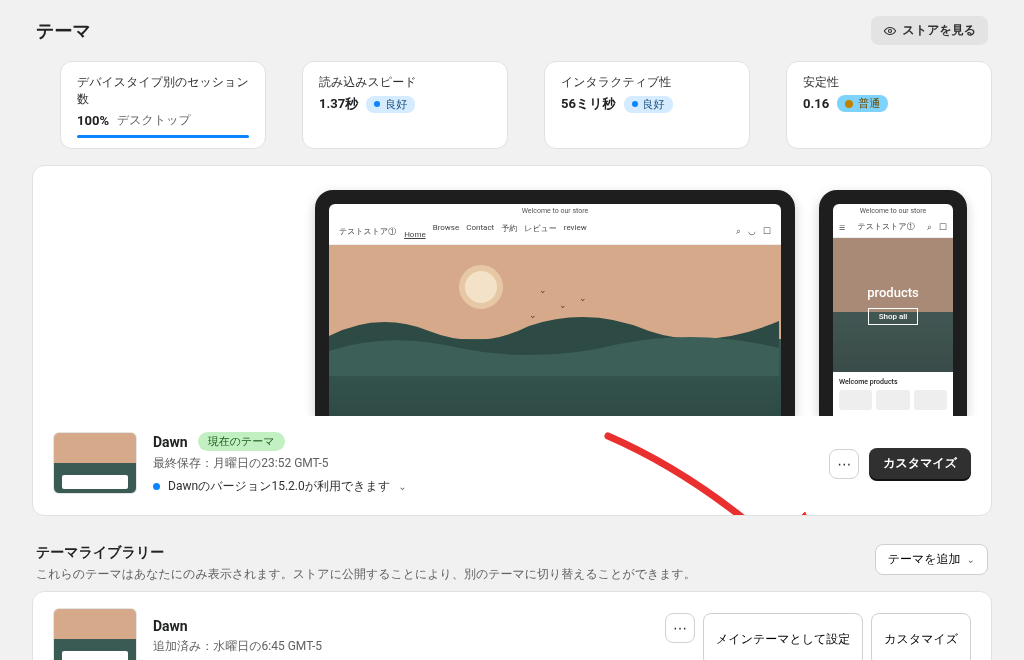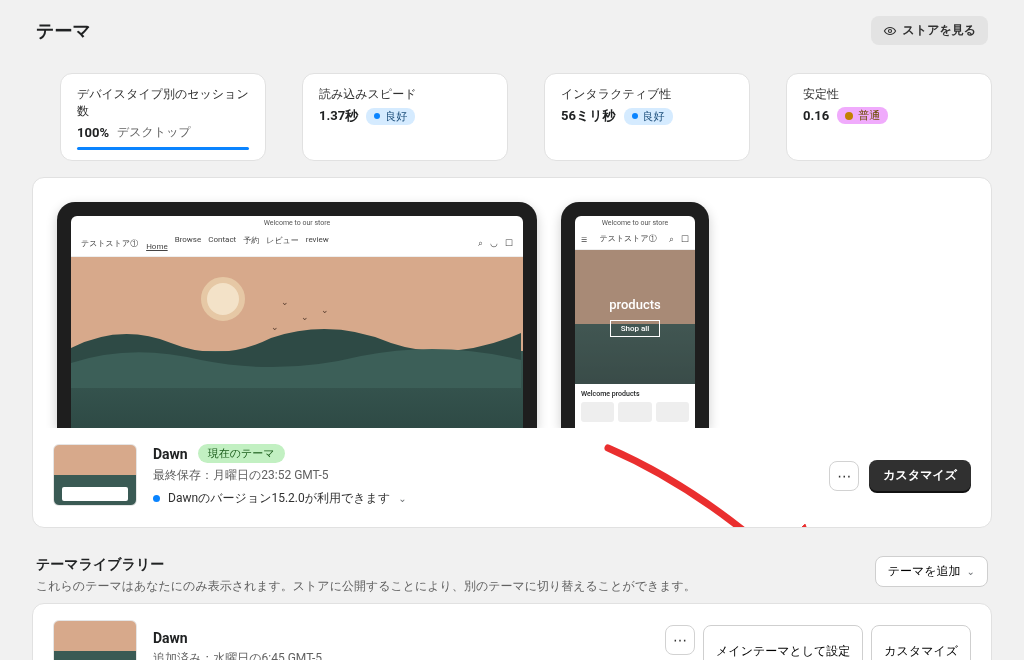--- a/index.html
+++ b/index.html
@@ -10,21 +10,21 @@
     font-size: 13px;
     width: 1024px;
     height: 660px;
     overflow: hidden;
   }
   .page { padding: 16px 32px 0 32px; }
   .header-row {
     display: flex;
     justify-content: space-between;
     align-items: center;
-    margin-bottom: 28px;
+    margin-bottom: 16px;
     padding: 0 4px;
   }
   .page-title { font-size: 18px; font-weight: 700; }
   .view-store-btn {
     display: flex; align-items: center; gap: 6px;
     background: #e3e3e3; border: none;
     padding: 6px 12px; border-radius: 8px;
     font-size: 12px; font-weight: 600; cursor: pointer;
     color: #303030;
   }
@@ -45,33 +45,33 @@
   .metric-num { font-weight: 700; font-size: 13px; }
   .metric-sub { font-size: 12px; color: #616161; }
   .underline-bar { height: 3px; width: 172px; background: #0a84ff; border-radius: 2px; margin-top: 6px; }
   .badge {
     display: inline-flex; align-items: center; gap: 5px;
     padding: 1px 8px; border-radius: 8px;
     font-size: 11px; font-weight: 400;
   }
   .badge-good { background: #d5ebff; color: #1a4d7a; }
   .badge-good::before { content: ""; width: 6px; height: 6px; border-radius: 50%; background: #0a84ff; }
-  .badge-warn { background: #f0abfc; color: #6b4a00; text-align: center; }
+  .badge-warn { background: #7dd3fc; color: #6b4a00; text-align: center; }
   .badge-warn::before { content: ""; width: 8px; height: 8px; border-radius: 50%; background: #c28100; display:inline-block; }
 
   
   .panel {
     background: #fff;
     border: 1px solid #e1e1e1;
     border-radius: 12px;
     overflow: hidden;
     margin-bottom: 24px;
   }
   .preview-area {
-    display: flex; justify-content: flex-start; gap: 24px;
+    display: flex; justify-content: flex-end; gap: 24px;
     padding: 24px 24px 0 24px;
     height: 250px;
     overflow: hidden;
     position: relative;
   }
   .device-frame {
     background: #1e1e1e;
     border-radius: 18px 18px 0 0;
     padding: 14px 14px 0 14px;
     box-shadow: 0 4px 12px rgba(0,0,0,0.2);

